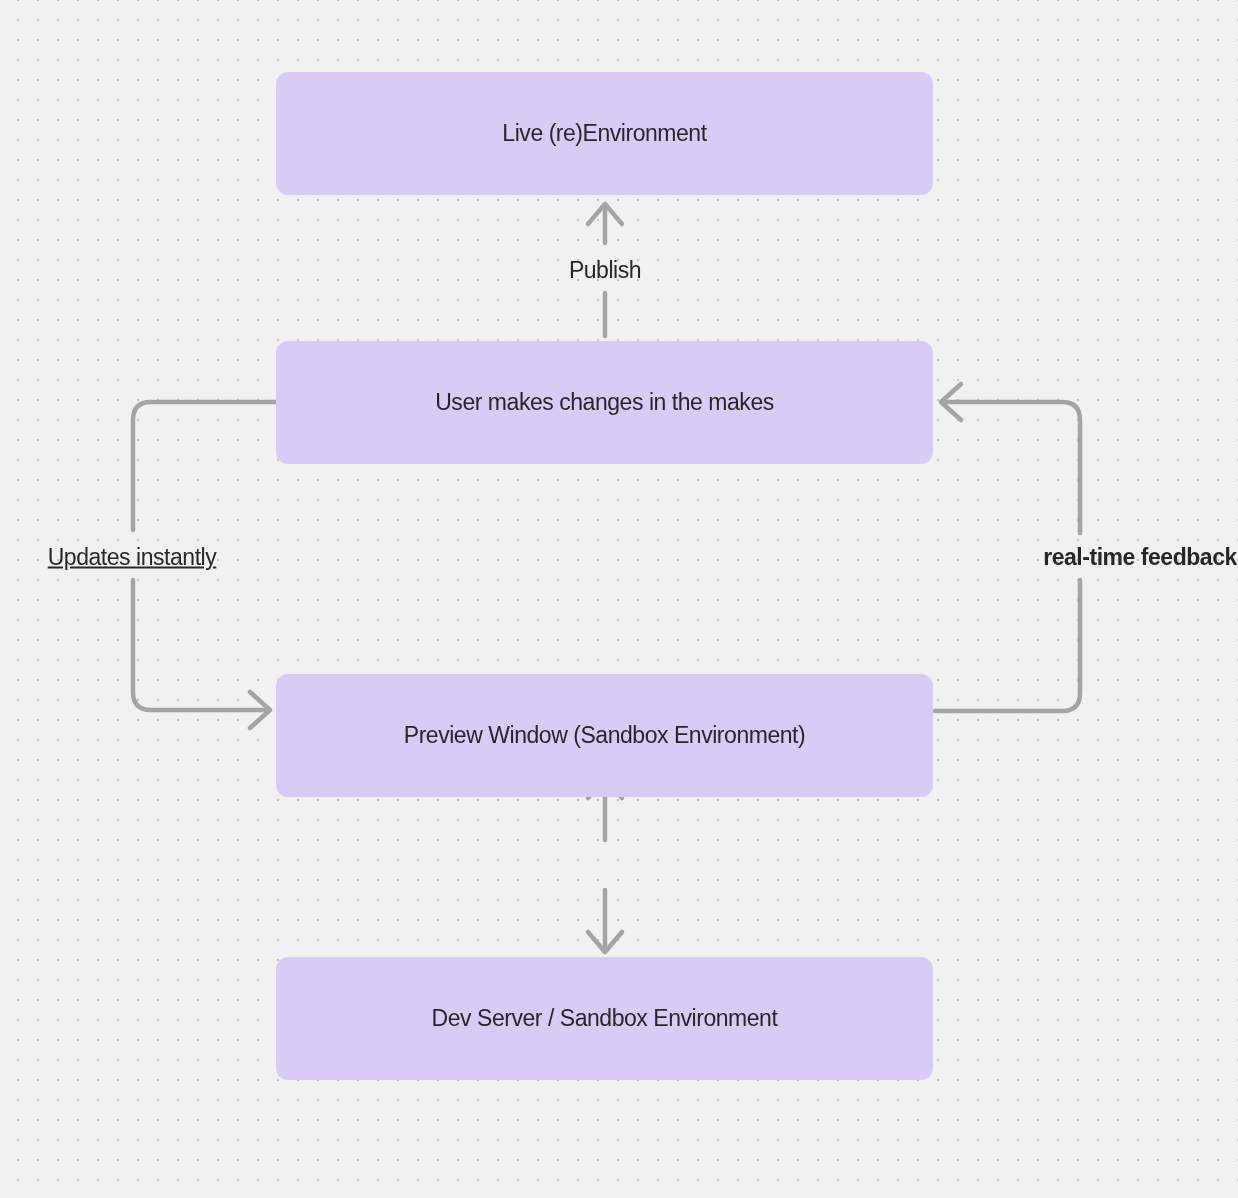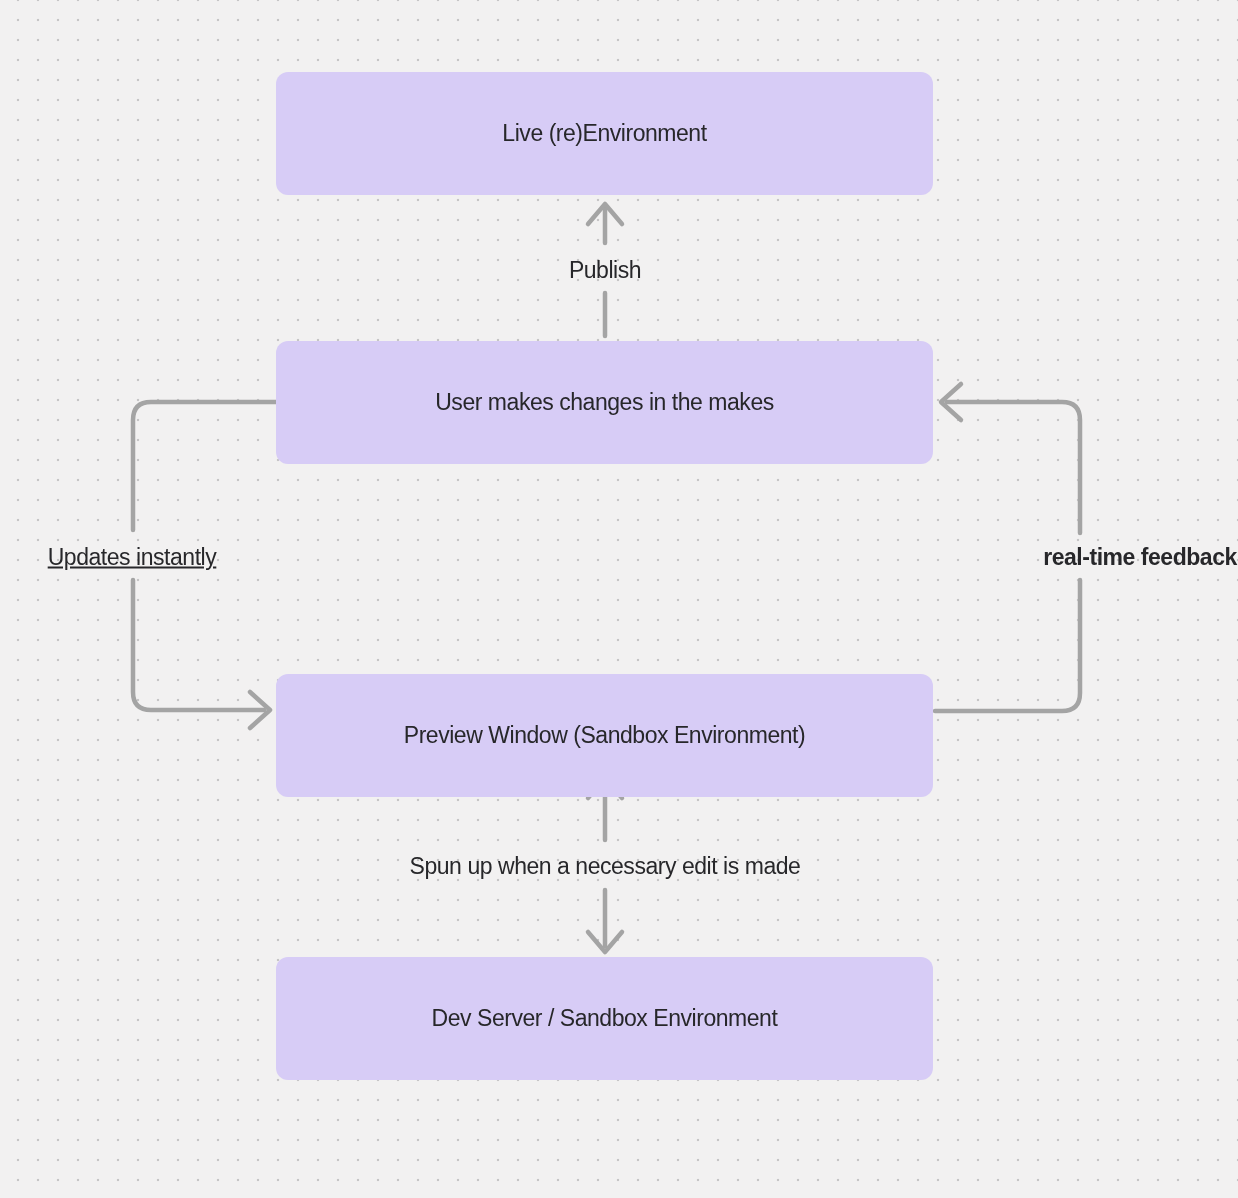--- a/index.html
+++ b/index.html
@@ -110,15 +110,14 @@
     <span>Preview Window (Sandbox Environment)</span>
   </div>
 
   <div class="node node-4">
     <span>Dev Server / Sandbox Environment</span>
   </div>
 
   <div class="edge-label label-publish">Publish</div>
   <div class="edge-label label-updates">Updates instantly</div>
   <div class="edge-label label-feedback">real-time feedback</div>
-  <div class="edge-label label-spun">Spun up when a necessary edit is made</div>
 
 </div>
 
 </body></html>

